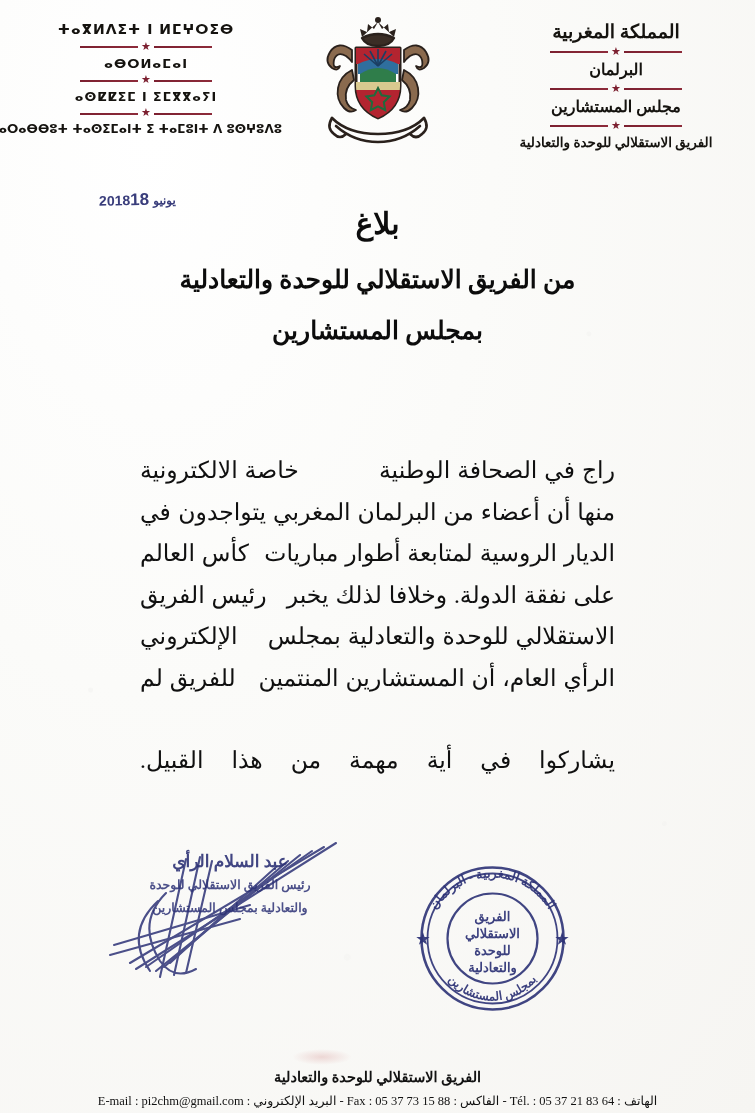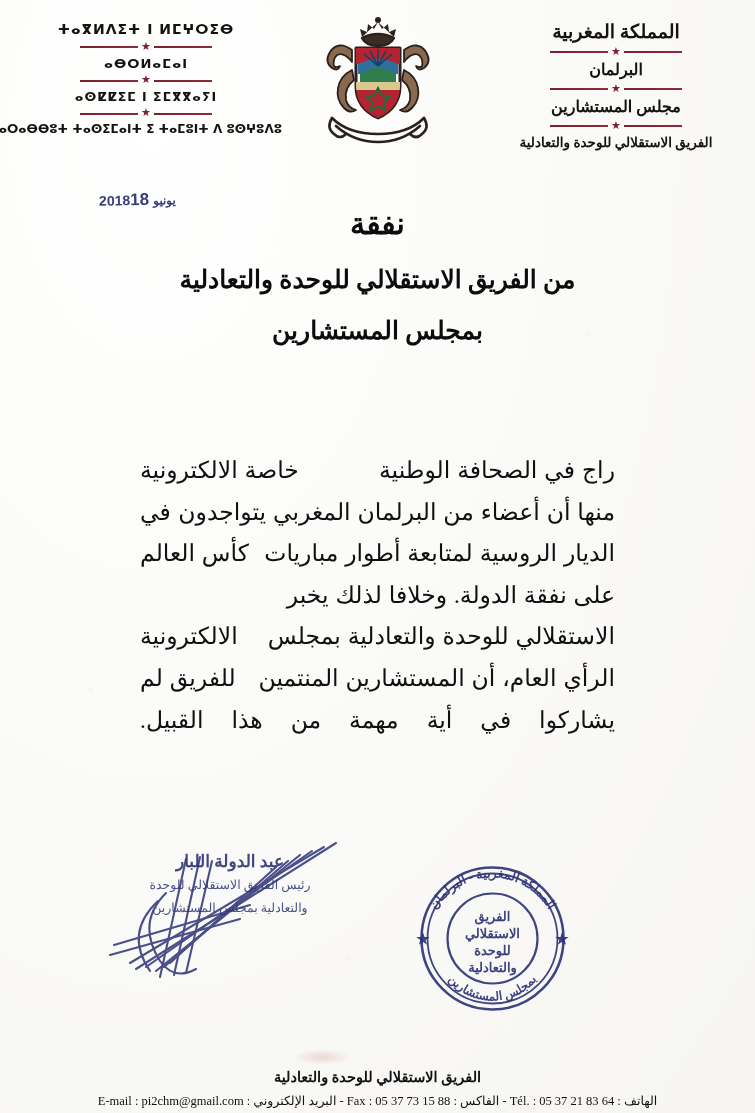--- a/index.html
+++ b/index.html
@@ -124,37 +124,38 @@
     display:block;
     white-space:nowrap;
   }
   .body-text .ln.j{
     display:flex;
     justify-content:space-between;
   }
   .body-text .ln.last{
     text-align:right;
     display:block;
+    margin-top:40px;
   }
 
   
   .sig-zone{
     position:absolute;top:845px;left:0;right:0;height:190px;
   }
   .sig-name-block{
     position:absolute;right:400px;top:6px;
     width:250px;text-align:center;
     color:#2d3276;
   }
   .sig-name{
     font-size:17px;font-weight:bold;letter-spacing:1px;
     opacity:.9;
   }
   .sig-role{
-    font-size:12.5px;font-weight:normal;line-height:1.5;
+    font-size:12.5px;font-weight:bold;line-height:1.5;
     margin-top:4px;opacity:.85;
   }
   .scribble{
     position:absolute;right:400px;top:-4px;width:255px;height:140px;
     pointer-events:none;
   }
 
   .stamp{
     position:absolute;left:405px;top:6px;
     width:175px;height:175px;
@@ -280,56 +281,57 @@
         </g>
       </svg>
     </div>
   </div>
 
   <div class="datestamp">
     <span class="yr">2018</span><span class="mo">يونيو</span><span class="dy">18</span>
   </div>
 
   <div class="title-wrap">
-    <div class="t-main">نفقة</div>
+    <div class="t-main">بلاغ</div>
     <div class="t-sub1">من الفريق الاستقلالي للوحدة والتعادلية</div>
     <div class="t-sub2">بمجلس المستشارين</div>
   </div>
 
   <div class="body-text">
     <span class="ln j">
       <span>راج في الصحافة الوطنية</span>
       <span>خاصة الالكترونية</span>
     </span>
     <span class="ln j">
       <span>منها أن أعضاء من البرلمان المغربي يتواجدون</span>
       <span>في</span>
     </span>
     <span class="ln j">
       <span>الديار الروسية لمتابعة أطوار مباريات</span>
       <span>كأس العالم</span>
     </span>
     <span class="ln j">
       <span>على نفقة الدولة. وخلافا لذلك يخبر</span>
+      <span>رئيس الفريق</span>
     </span>
     <span class="ln j">
       <span>الاستقلالي للوحدة والتعادلية بمجلس</span>
-      <span>الالكترونية</span>
+      <span>الإلكتروني</span>
     </span>
     <span class="ln j">
       <span>الرأي العام، أن المستشارين المنتمين</span>
       <span>للفريق لم</span>
     </span>
     <span class="ln last">يشاركوا في أية مهمة من هذا القبيل.</span>
   </div>
 
   <div class="sig-zone">
 
     <div class="sig-name-block">
-      <div class="sig-name">عبد الدولة اللبار</div>
+      <div class="sig-name">عبد السلام الرأي</div>
       <div class="sig-role">رئيس الفريق الاستقلالي للوحدة</div>
       <div class="sig-role">والتعادلية بمجلس المستشارين</div>
     </div>
 
     <div class="scribble">
       <svg viewBox="0 0 255 140" width="255" height="140" aria-hidden="true">
         <g fill="none" stroke="#2d3276" stroke-width="2.1" stroke-linecap="round" opacity=".85">
           <path d="M236 2 L36 128"></path>
           <path d="M224 6 L30 122"></path>
           <path d="M212 10 L46 126"></path>

